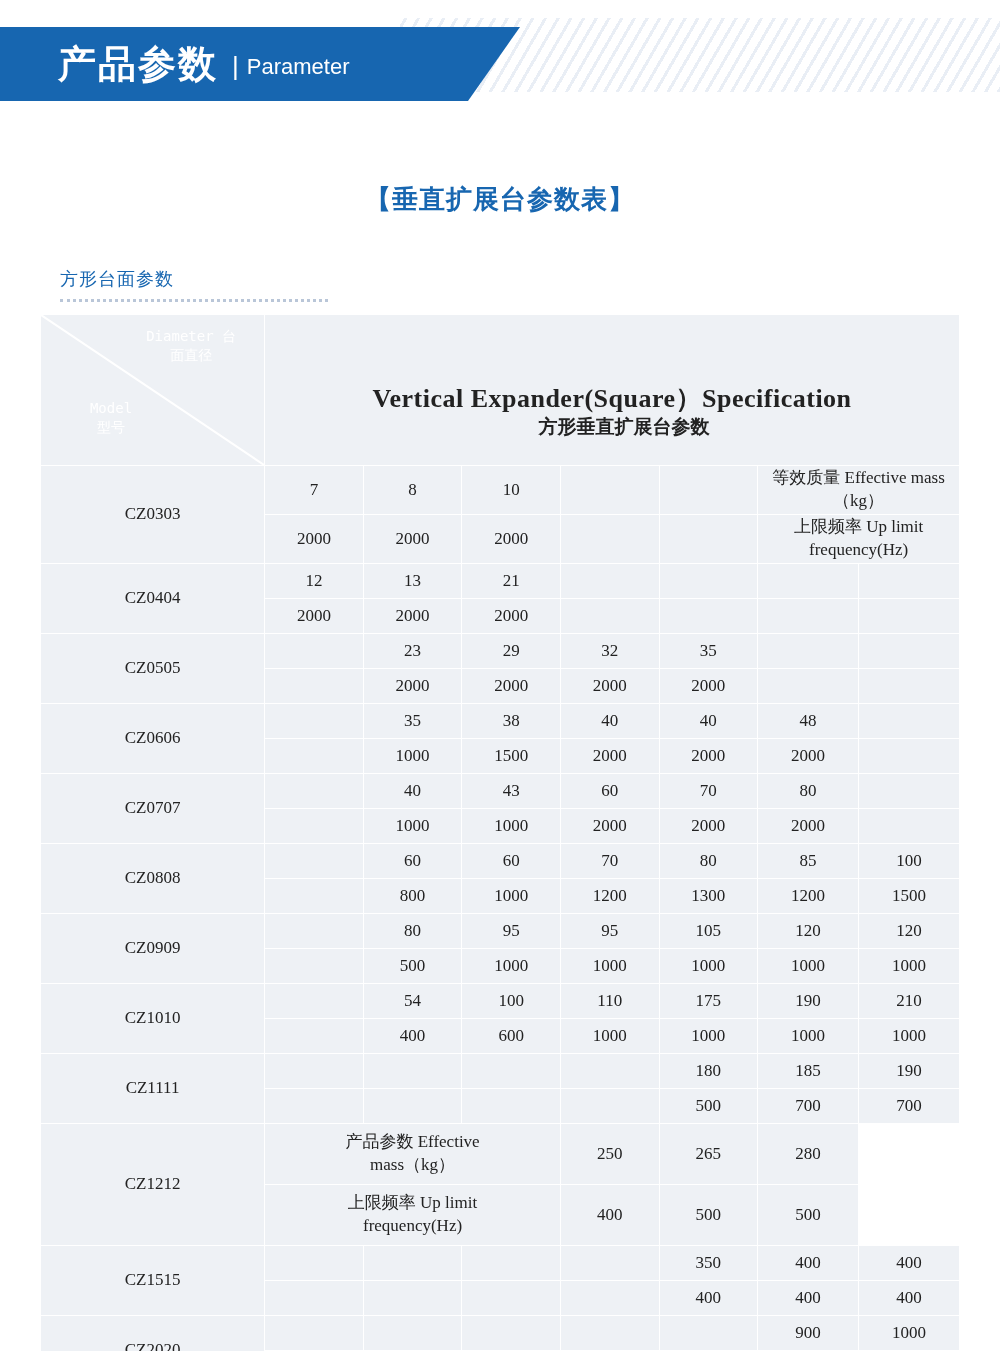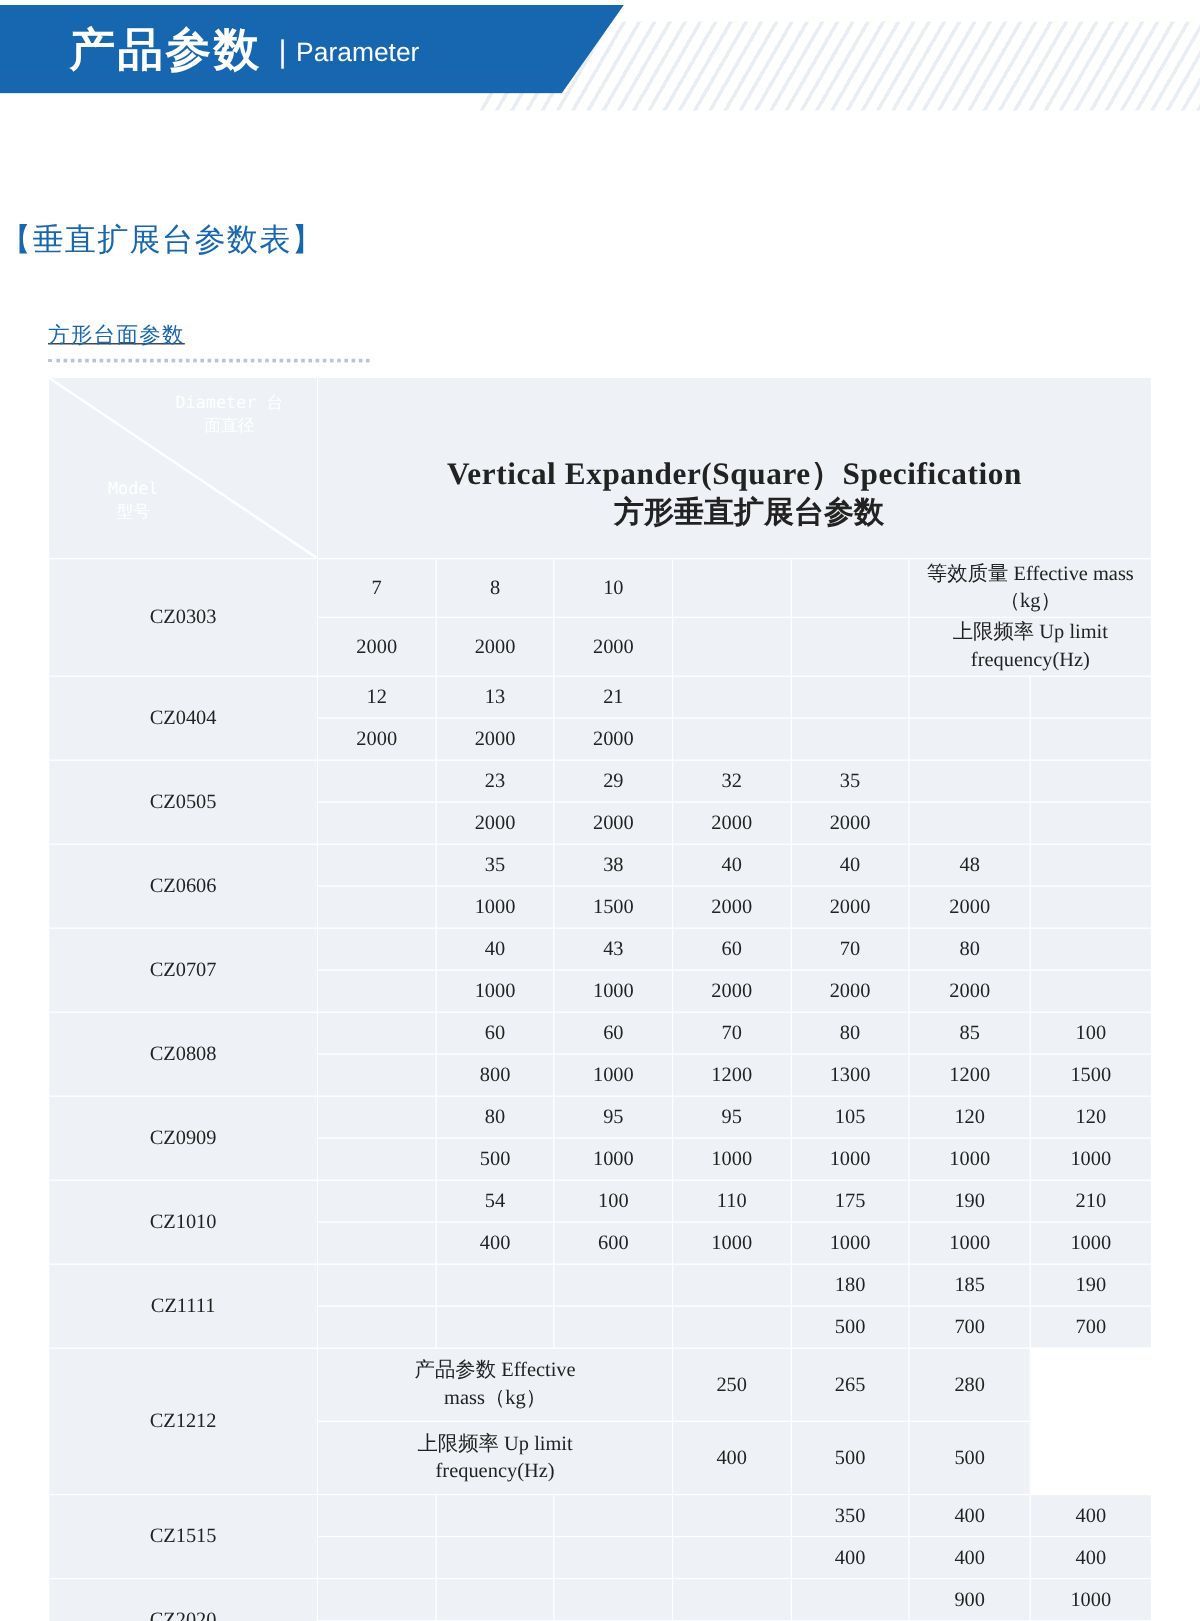--- a/index.html
+++ b/index.html
@@ -33,21 +33,21 @@
       -60deg,
       #e9eef5 0px,
       #e9eef5 3px,
       #ffffff 3px,
       #ffffff 11px
     );
   }
   .banner-bar {
     position: absolute;
     left: 0;
-    top: 4px;
+    top: 27px;
     height: 74px;
     width: 520px;
     background: #1766b0;
     
     clip-path: polygon(0 0, 100% 0, calc(100% - 52px) 100%, 0 100%);
     display: flex;
     align-items: center;
   }
   .banner-cn {
     color: #ffffff;
@@ -67,32 +67,32 @@
   .banner-en {
     color: #ffffff;
     font-size: 22px;
     font-family: "Liberation Sans", sans-serif;
     position: relative;
     top: 3px;
   }
 
   
   .main-title {
+    text-align: center;
     color: #1766b0;
     font-size: 26px;
-    font-weight: normal;
+    font-weight: bold;
     margin-top: 72px;
     font-family: "DejaVu Sans", sans-serif;
     letter-spacing: 1px;
   }
 
   
   .sub-label-wrap {
-    margin: 50px 0 0 40px;
-    text-decoration: underline;
+    margin: 50px 0 0 60px;
   }
   .sub-label {
     color: #1766b0;
     font-size: 18px;
     font-family: "DejaVu Sans", sans-serif;
     letter-spacing: 1px;
   }
   .dotted-rule {
     margin-top: 8px;
     width: 268px;
@@ -174,21 +174,21 @@
     font-weight: bold;
     height: 150px;
   }
   .head-title-en {
     font-size: 26px;
     line-height: 1.25;
     letter-spacing: 0.5px;
     margin-top: 43px;
   }
   .head-title-cn {
-    font-size: 25px;
+    font-size: 19px;
     line-height: 1.3;
     font-family: Liberation Serif, serif;
     font-weight: bold;
     padding-left: 24px;
   }
   td.legend {
     font-family: "DejaVu Sans Mono", monospace;
     font-size: 13.5px;
     line-height: 1.35;
     background: #eef1f5;

